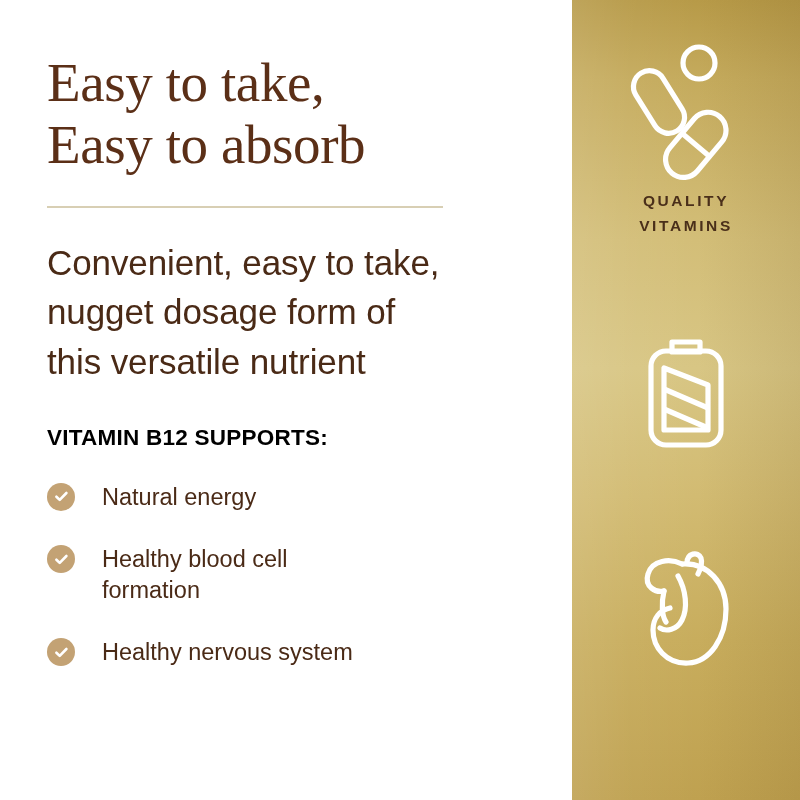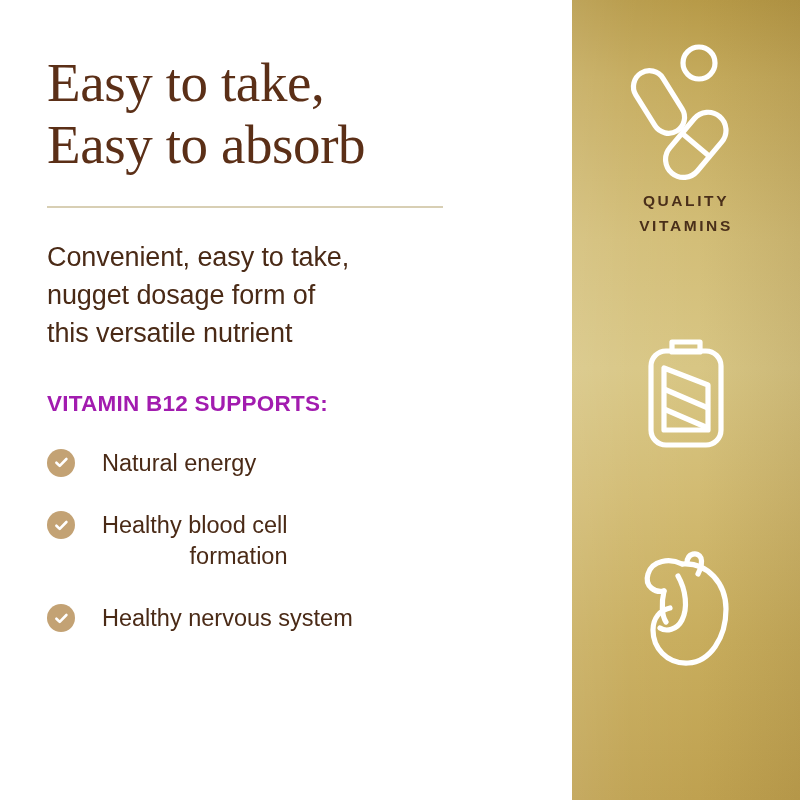--- a/index.html
+++ b/index.html
@@ -43,39 +43,38 @@
   #divider {
     width: 396px;
     height: 1.5px;
     background: #d8cfb4;
     margin-top: 31px;
     margin-bottom: 30px;
   }
 
   #subhead {
     color: #4a2a16;
-    font-size: 27px;
+    font-size: 35px;
     line-height: 1.42;
     font-weight: 400;
     white-space: pre-line;
     letter-spacing: -0.1px;
   }
 
   #supports-title {
     margin-top: 38px;
-    color: #a21caf;
+    color: #000000;
     font-size: 22.5px;
     font-weight: bold;
     letter-spacing: 0.25px;
   }
 
   #bullets {
     margin-top: 30px;
     list-style: none;
-    text-align: right;
   }
 
   .bullet-row {
     display: flex;
     align-items: flex-start;
     margin-bottom: 31px;
   }
 
   .check-circle {
     flex: 0 0 auto;

